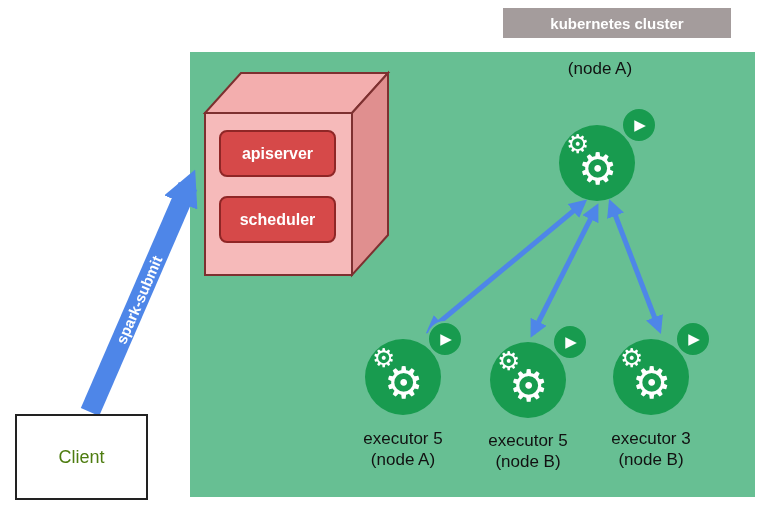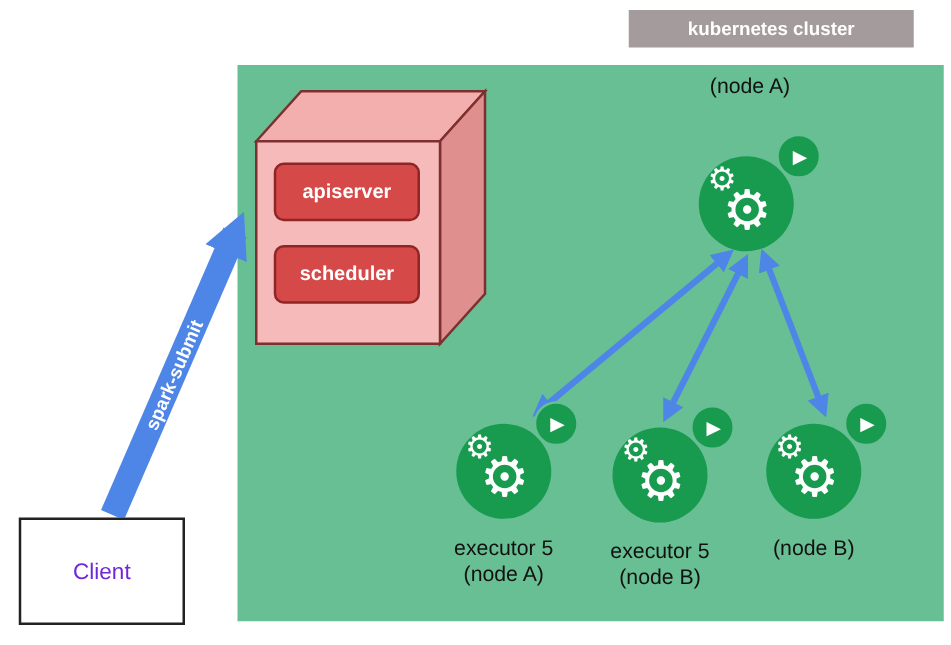--- a/index.html
+++ b/index.html
@@ -126,21 +126,21 @@
   .spark-icon.driver { left: 559px; top: 107px; }
   .spark-icon.exec1  { left: 365px; top: 321px; }
   .spark-icon.exec2  { left: 490px; top: 324px; }
   .spark-icon.exec3  { left: 613px; top: 321px; }
   .client-box {
     position: absolute;
     left: 15px; top: 414px;
     width: 133px; height: 86px;
     background: #ffffff;
     border: 2px solid #222222;
-    color: #6d28d9;
+    color: #4d7c0f;
     font-size: 18px;
     display: flex; align-items: center; justify-content: center;
     z-index: 2;
   }
 </style>
 </head>
 <body>
 
 <div class="stage">
 
@@ -227,20 +227,21 @@
 
   <div class="label exec1">
     <div>executor 5</div>
     <div>(node A)</div>
   </div>
   <div class="label exec2">
     <div>executor 5</div>
     <div>(node B)</div>
   </div>
   <div class="label exec3">
+    <div>executor 3</div>
     <div>(node B)</div>
   </div>
 
   <div class="client-box">
     <span>Client</span>
   </div>
 
 </div>
 
 </body></html>

